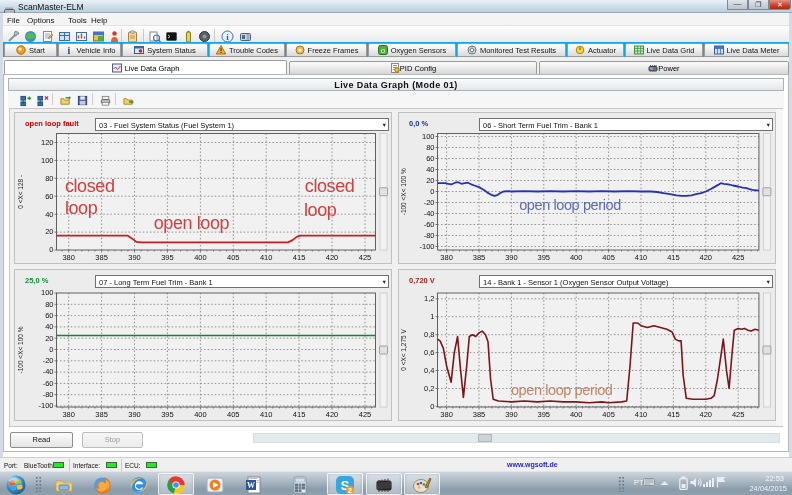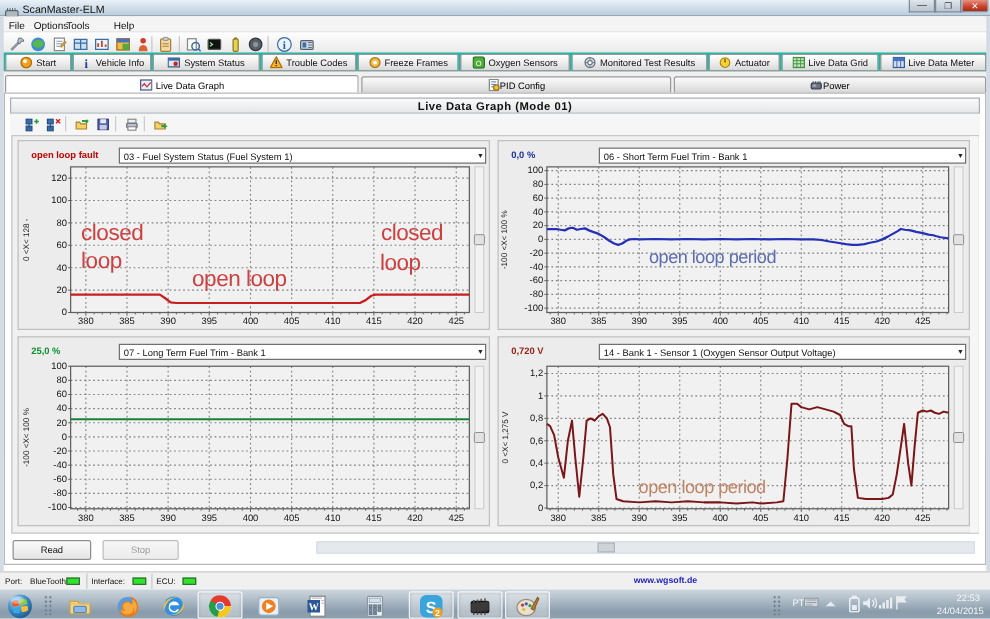--- a/index.html
+++ b/index.html
@@ -9,21 +9,21 @@
 #title .ico { position:absolute; left:4px; top:2px; }
 .wbtn { position:absolute; top:0; height:10px; border:1px solid #7e8a99; border-top:none;
   display:flex; align-items:center; justify-content:center; }
 #menu { position:absolute; left:0; top:13px; width:792px; height:13px; background:#f4f4f4;
   border-bottom:1px solid #e2e2e2; font-size:8px; color:#111; }
 #menu span { position:absolute; top:2.5px; }
 .tbar { position:absolute; left:0; top:26px; width:792px; height:19px;
   background:linear-gradient(#fefefe,#ececec 80%,#e2e2e2); border-bottom:1px solid #d0d0d0; }
 .tbi { position:absolute; top:3px; }
 .tsep { position:absolute; top:3px; width:1px; height:13px; background:#c8c8c8; }
-.trow1 { position:absolute; left:0; top:42px; width:792px; height:15px; background:#14b8a6; }
+.trow1 { position:absolute; left:0; top:42px; width:792px; height:15px; background:#0ea5e9; }
 .tab1 { position:absolute; top:1px; height:14px; background:linear-gradient(#ffffff,#ececec 55%,#d9d9d9);
   border:1px solid #9a9a9a; border-radius:2px 2px 0 0; display:flex; align-items:center;
   justify-content:center; font-size:7.5px; color:#111; gap:3px; }
 .ti { display:inline-flex; }
 .ti svg { display:block; }
 .trow2 { position:absolute; left:0; top:60px; width:792px; height:14px; background:#f0f0f0; }
 .tab2sel { position:absolute; left:4px; top:0; width:283px; height:15px; background:#fff;
   border:1px solid #9a9a9a; border-bottom:none; border-radius:2px 2px 0 0; display:flex; align-items:center;
   justify-content:center; font-size:7.5px; gap:3px; }
 .tab2 { position:absolute; top:1px; height:14px; background:linear-gradient(#fbfbfb,#e8e8e8 55%,#d6d6d6);
@@ -86,21 +86,21 @@
         <span style="color:#333;font-size:7px;">❐</span>
       </div>
 <div class="wbtn" style="left:769px;width:22px;background:linear-gradient(#e89180,#c8402a 60%,#a82c18);border-bottom-right-radius:3px;">
         <span style="color:#fff;font-size:7px;">✕</span>
       </div>
 
   </div>
   <div id="menu">
     <span style="left:7px;">File</span>
       <span style="left:27px;">Options</span>
-    <span style="left:53px;text-align:center;">Tools</span>
+    <span style="left:68px;text-align:center;">Tools</span>
       <span style="left:91px;">Help</span>
   </div>
   <div class="tbar">
       <span class="tbi" style="left:7px"><svg width="13" height="13" viewBox="0 0 13 13">
           <path d="M2 11 L8 5" stroke="#8a95a0" stroke-width="2"></path>
           <path d="M8 1.5 Q11.5 1 12 4 L10 4 L9 6 L7.5 5.5 Q7 3 8 1.5Z" fill="#b8c2cc" stroke="#5a6570" stroke-width="0.7"></path>
         </svg></span>
       <span class="tbi" style="left:24px"><svg width="13" height="13" viewBox="0 0 13 13">
           <circle cx="6.5" cy="6.5" r="5.5" fill="#3f8cd0"></circle>
           <path d="M2 5 Q5 2 8 3 Q11 4 11 7 Q8 10 5 9 Q2 8 2 5" fill="#57b84f"></path>

